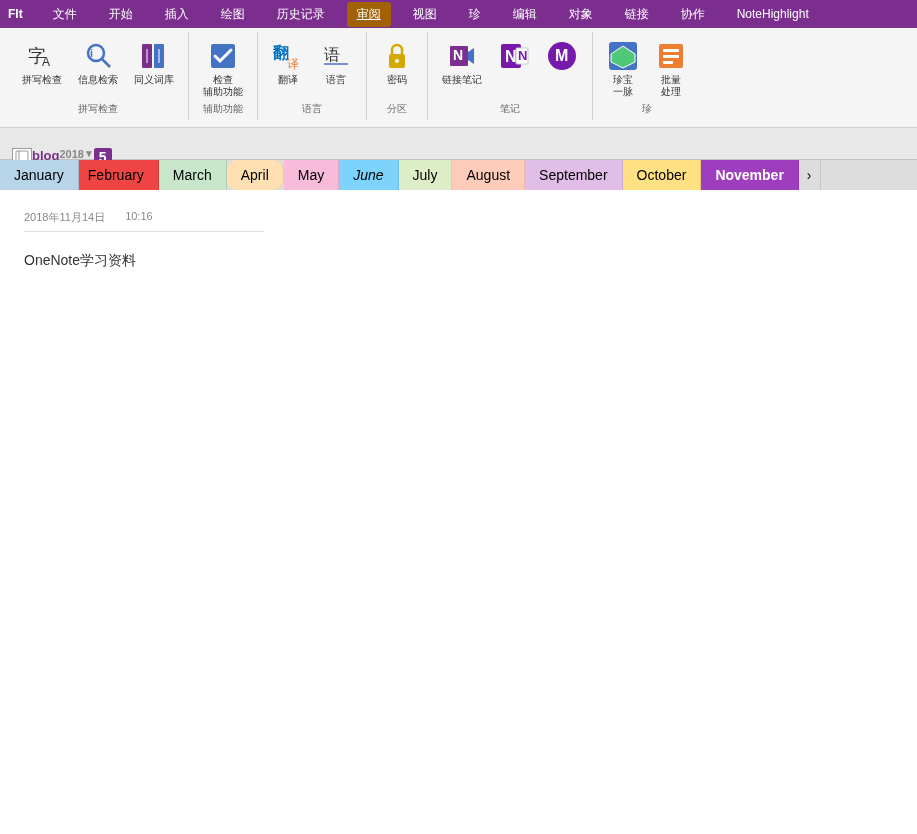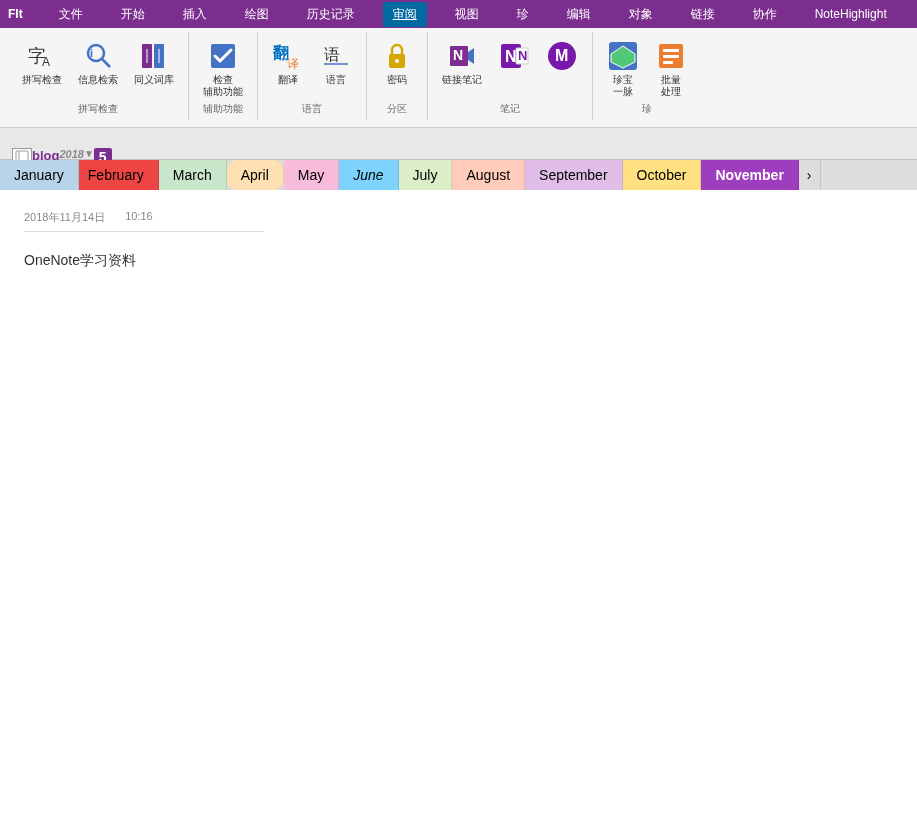--- a/index.html
+++ b/index.html
@@ -7,29 +7,29 @@
 
     
     .menu-bar {
       background: #7B2E8E;
       display: flex;
       align-items: center;
       height: 28px;
       padding: 0 8px;
       color: white;
       font-size: 12px;
-      gap: 18px;
+      gap: 12px;
     }
     .menu-item {
       padding: 4px 10px;
       cursor: pointer;
       border-radius: 3px;
       color: white;
     }
-    .menu-item.active { background: #0369a1; text-decoration: underline; }
+    .menu-item.active { background: #a16207; text-decoration: underline; }
 
     
     .ribbon {
       background: #f5f5f5;
       border-bottom: 1px solid #d0d0d0;
       padding: 4px 8px 0 8px;
       min-height: 100px;
     }
     .ribbon-groups {
       display: flex;
@@ -357,21 +357,21 @@
 
 <div class="notebook-bar">
   <div class="notebook-info">
     <div class="notebook-icon">
       <svg width="16" height="16" viewBox="0 0 16 16">
         <rect x="2" y="1" width="12" height="14" rx="1" fill="none" stroke="#999"></rect>
         <line x1="5" y1="1" x2="5" y2="15" stroke="#999"></line>
       </svg>
     </div>
     <span>blog</span>
-    <span style="font-size:11px; color:#888;font-style:italic;">2018</span>
+    <span style="font-size:11px; color:#888;">2018</span>
     <span style="font-size:10px; color:#888;">▼</span>
     <span class="page-num">5</span>
   </div>
 </div>
 
 <div class="month-tabs">
   <div class="month-tab" style="background:#B8D4E8;">January</div>
   <div class="month-tab" style="background:#ef4444;padding-left:9px;">February</div>
   <div class="month-tab" style="background:#C8E6C9;">March</div>
   <div class="month-tab" style="background:#FFE0B2;border-radius:10px;">April</div>

